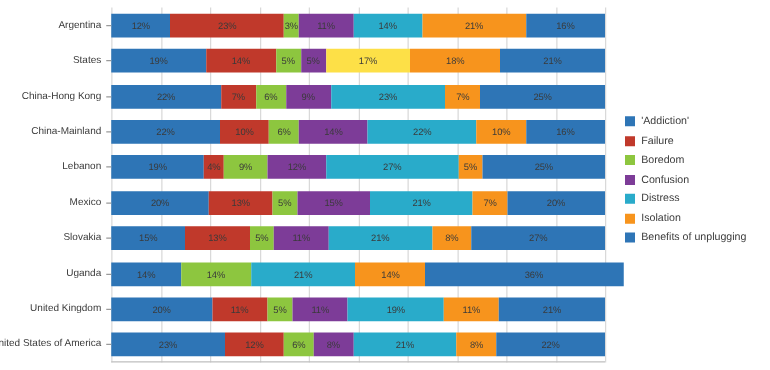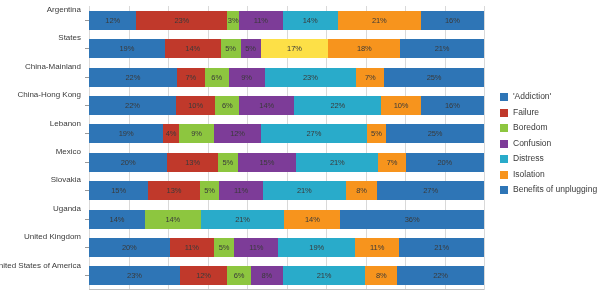--- a/index.html
+++ b/index.html
@@ -50,21 +50,21 @@
     position:absolute;left:-4px;width:4px;height:1px;background:#9a9a9a;
   }
 
   
   .cat-labels{
     position:absolute;left:0;top:6px;width:85px;height:284px;
     display:flex;flex-direction:column;z-index:3;
   }
   .cat-cell{
     flex:1 1 0;
-    display:flex;align-items:flex-start;justify-content:flex-end;
+    display:flex;align-items:center;justify-content:flex-end;
     padding-right:4px;
     box-sizing:border-box;
   }
   .cat-label{
     font-size:8px;
     color:#3a3a3a;
     text-align:right;
     line-height:1.1;
     white-space:nowrap;
   }
@@ -98,24 +98,24 @@
 <div id="chart-root">
 
   <div class="cat-labels">
       <div class="cat-cell">
         <span class="cat-label">Argentina</span>
       </div>
       <div class="cat-cell">
         <span class="cat-label">States</span>
       </div>
       <div class="cat-cell">
+        <span class="cat-label">China-Hong Kong</span>
+      </div>
+      <div class="cat-cell">
         <span class="cat-label">China-Mainland</span>
-      </div>
-      <div class="cat-cell">
-        <span class="cat-label">China-Hong Kong</span>
       </div>
       <div class="cat-cell">
         <span class="cat-label">Lebanon</span>
       </div>
       <div class="cat-cell">
         <span class="cat-label">Mexico</span>
       </div>
       <div class="cat-cell">
         <span class="cat-label">Slovakia</span>
       </div>
@@ -341,21 +341,21 @@
             </div>
             <div class="seg" style="background: rgb(125, 60, 152); flex: 0 0 0%;">
               <span>0%</span>
             </div>
             <div class="seg" style="background: rgb(41, 171, 202); flex: 0 0 21.2121%;">
               <span>21%</span>
             </div>
             <div class="seg" style="background: rgb(247, 148, 29); flex: 0 0 14.1414%;">
               <span>14%</span>
             </div>
-            <div class="seg" style="background: rgb(46, 117, 182); flex: 0 0 36.3636%;">
+            <div class="seg" style="background: rgb(46, 117, 182); flex: 0 0 36.3636%; padding-left: 15px;">
               <span>36%</span>
             </div>
           </div>
         </div>
         <div class="row-wrap">
           <div class="tick-stub"></div>
           <div class="bar">
             <div class="seg" style="background: rgb(46, 117, 182); flex: 0 0 20.4082%;">
               <span>20%</span>
             </div>

